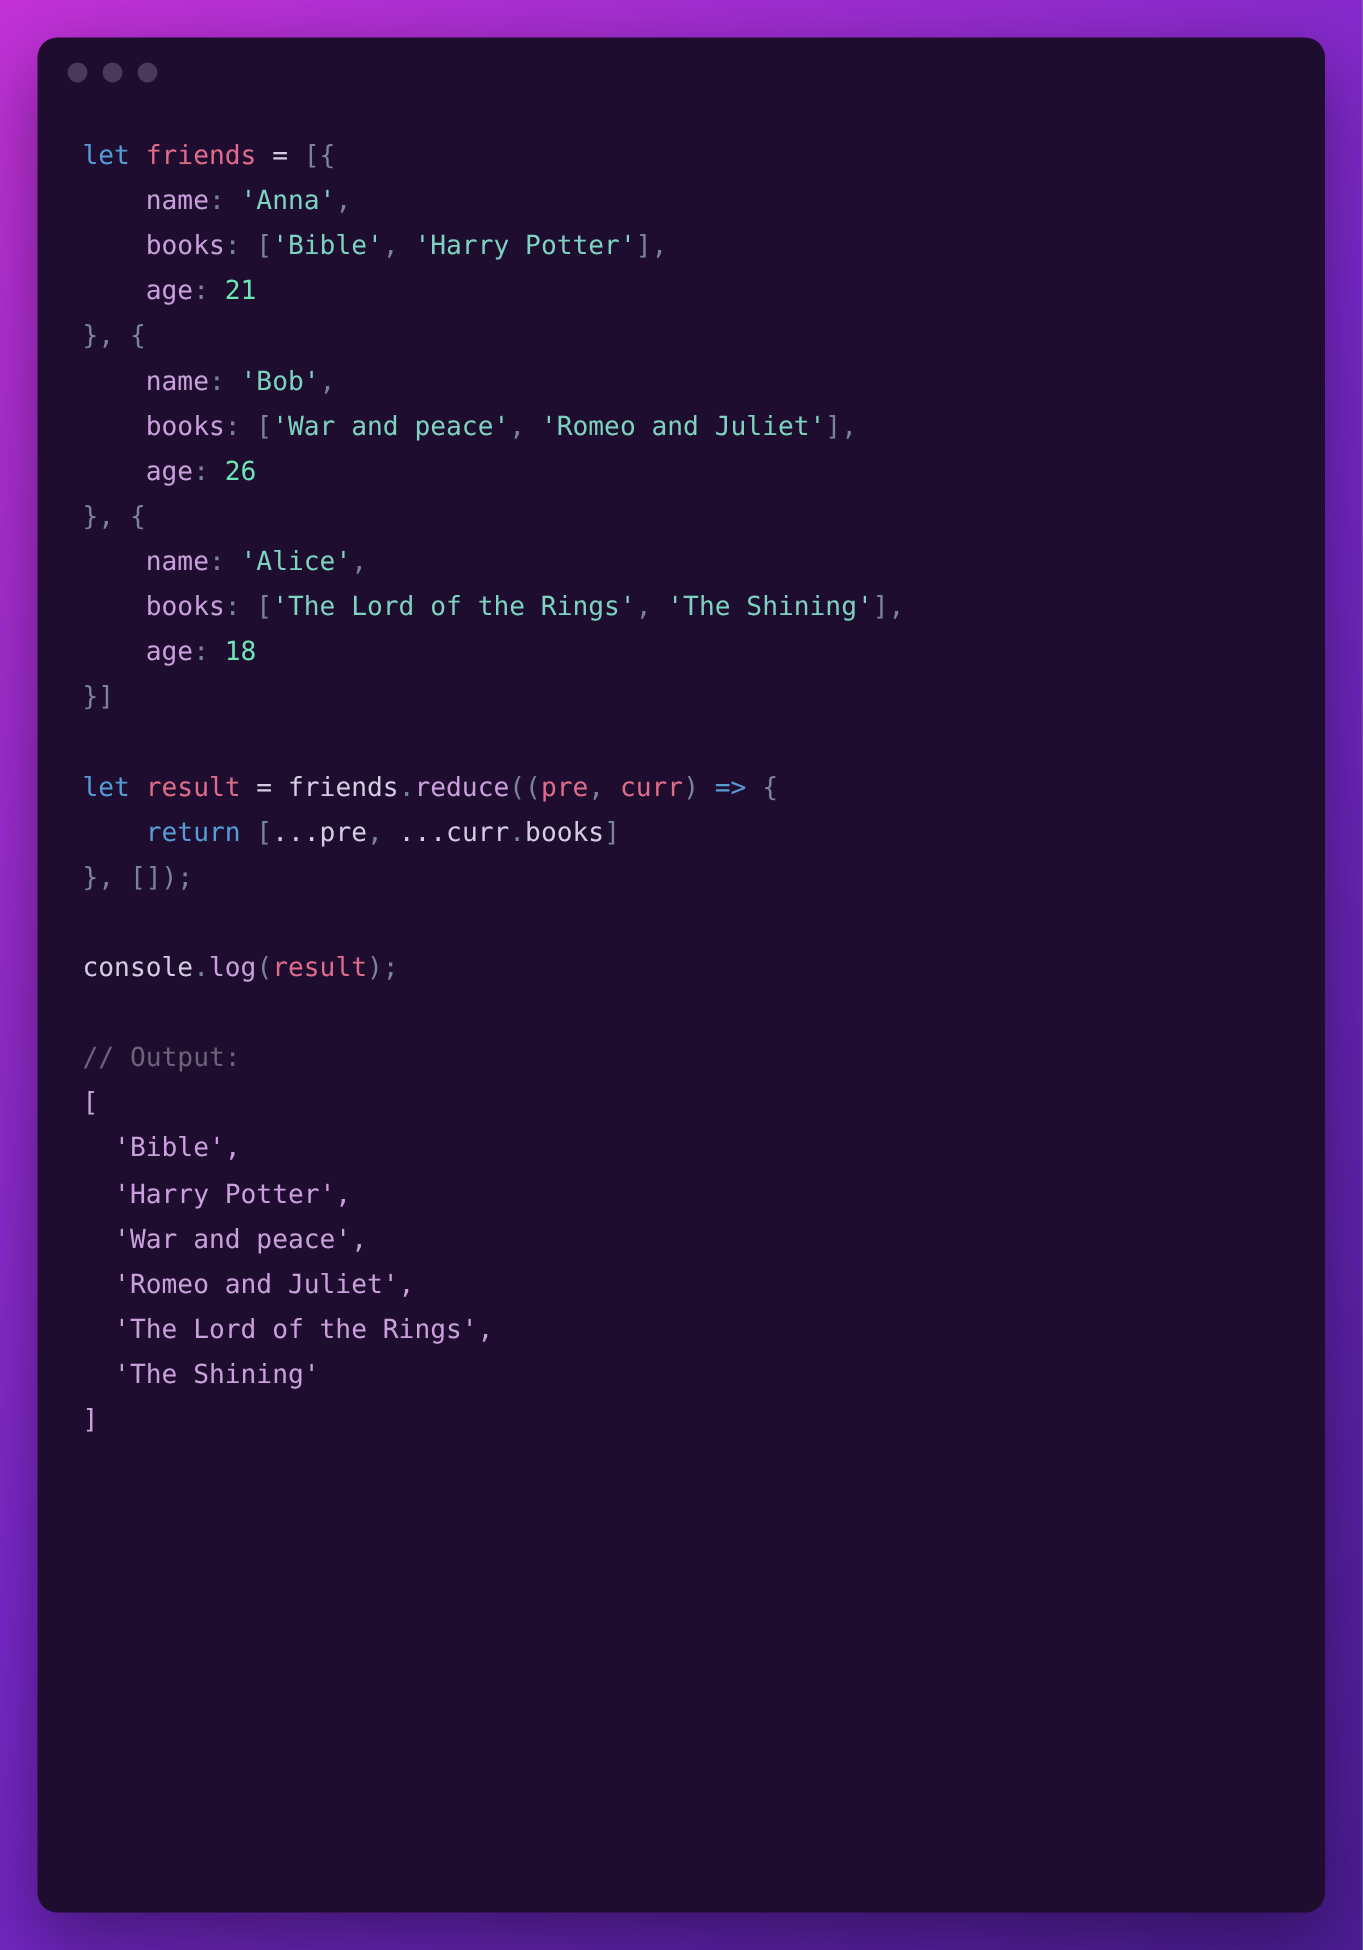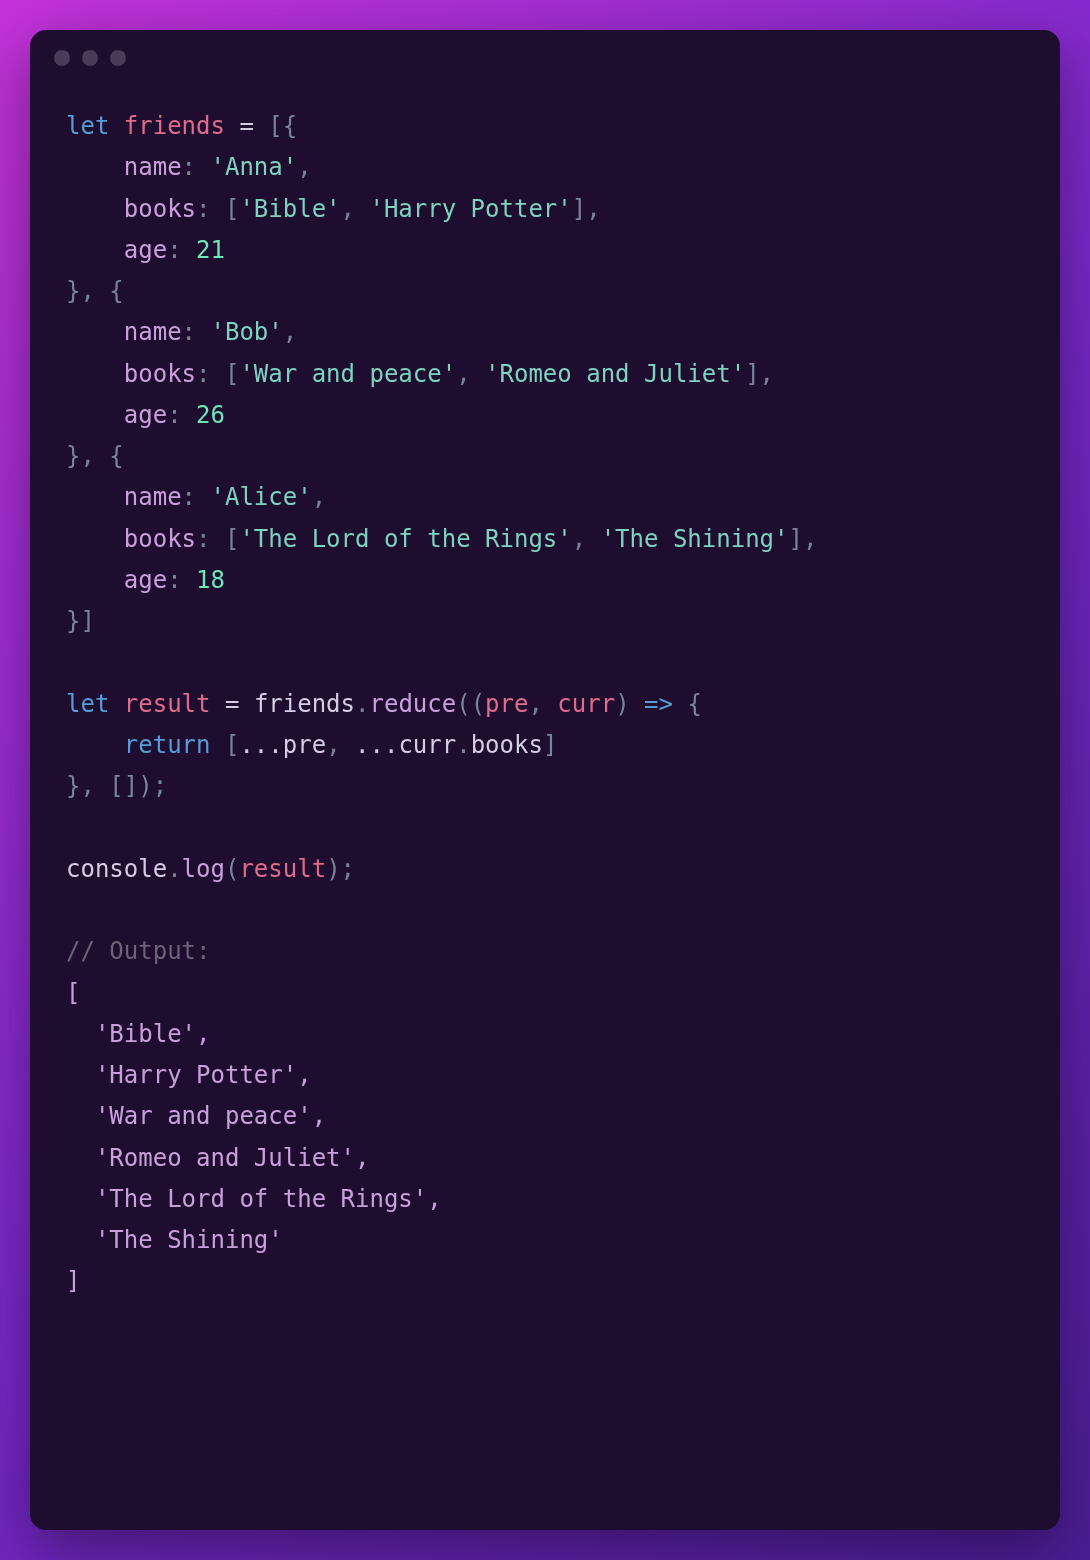--- a/index.html
+++ b/index.html
@@ -33,21 +33,21 @@
     
     .window-dot {
       width: 16px;
       height: 16px;
       border-radius: 50%;
       background: #4a3a5a;
     }
     
     .code-content {
       padding: 30px 36px;
-      font-size: 24px;
+      font-size: 21px;
       line-height: 1.72;
       color: #d4cde4;
     }
     
     .kw { color: #569cd6; }
     .var { color: #e06c8b; }
     .prop { color: #c9a0dc; }
     .str { color: #7dd3c0; }
     .num { color: #6ee7b7; }
     .fn { color: #c9a0dc; }

